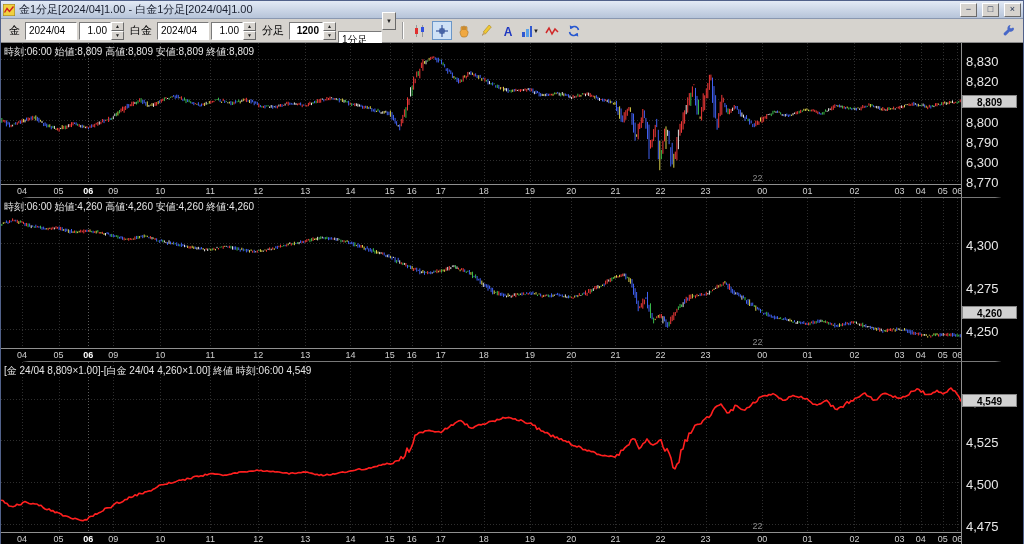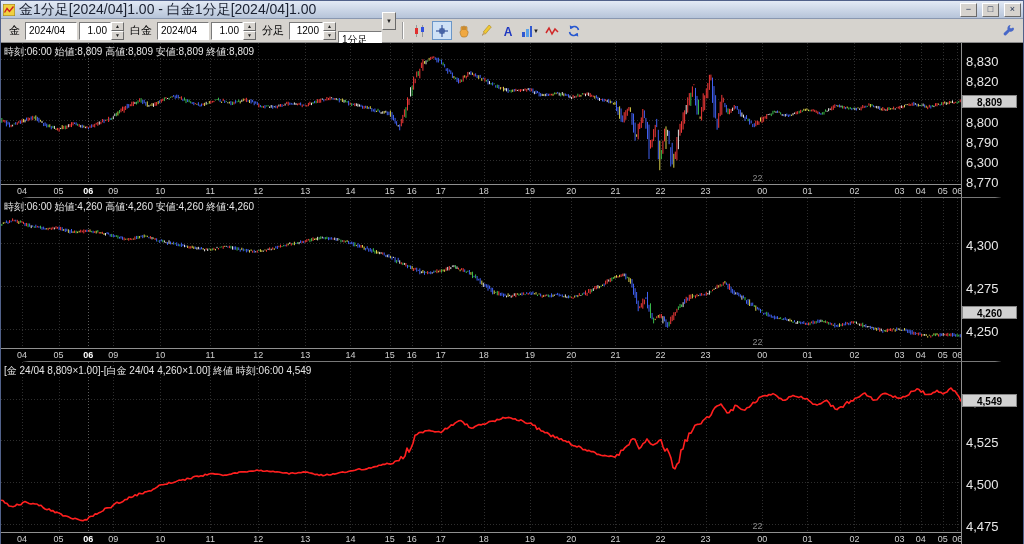--- a/index.html
+++ b/index.html
@@ -4,34 +4,34 @@
 <style>
   * { box-sizing: border-box; margin: 0; padding: 0; }
   html,body { width:1024px; height:544px; overflow:hidden; background:#000;
               font-family:"Liberation Sans","DejaVu Sans",sans-serif; }
   .window { width:1024px; height:544px; border:1px solid #51618a; display:flex; flex-direction:column; background:#000; }
 
   
   .titlebar { height:18px; flex:0 0 18px; display:flex; align-items:center; gap:4px; padding:0 2px;
               background:linear-gradient(#e3eaf5,#b6c4d9); border-bottom:1px solid #8a98b0; }
   .app-icon { width:12px; height:12px; flex:0 0 12px; }
-  .title-text { font-size:14px; color:#1a2030; white-space:nowrap; overflow:hidden; flex:1; }
+  .title-text { font-size:11px; color:#1a2030; white-space:nowrap; overflow:hidden; flex:1; }
   .win-btn { width:17px; height:14px; font-size:9px; line-height:11px; text-align:center; color:#20304f;
              background:#d6d3ce; border:1px solid; border-color:#ffffff #6a6a6a #6a6a6a #ffffff; cursor:default; }
   .win-btn + .win-btn { margin-left:1px; }
 
   
   .toolbar { height:24px; flex:0 0 24px; display:flex; align-items:center; gap:2px; padding:0 4px;
              background:#d6d3ce; border-bottom:1px solid #8a8a8a; }
   .tb-label { font-size:11px; color:#000; margin:0 3px 0 4px; white-space:nowrap; }
   .tb-field { height:18px; background:#fff; border:1px solid; border-color:#7a7a7a #ffffff #ffffff #7a7a7a;
               font-size:10px; color:#000; display:flex; align-items:center; padding:0 3px; white-space:nowrap; }
   .w-month { width:52px; }
   .w-mult  { width:32px; justify-content:flex-end; }
-  .w-count { width:34px; justify-content:flex-end; }
+  .w-count { width:34px; justify-content:flex-end;font-weight:bold; }
   .w-period{ width:44px;margin-top:19px; }
   .spin { display:flex; }
   .spin-btns { display:flex; flex-direction:column; width:13px; height:18px; }
   .spin-btn { flex:1 1 50%; font-size:5px; line-height:5px; display:flex; align-items:center; justify-content:center;
               color:#222; background:#d6d3ce; border:1px solid; border-color:#ffffff #6a6a6a #6a6a6a #ffffff; }
   .combo { display:flex; }
   .combo-btn { width:14px; height:18px; font-size:6px; display:flex; align-items:center; justify-content:center;
                color:#222; background:#d6d3ce; border:1px solid; border-color:#ffffff #6a6a6a #6a6a6a #ffffff; }
   .sep { width:2px; height:17px; border-left:1px solid #9a9a9a; border-right:1px solid #ffffff; margin:0 4px; }
   .icon-btn { width:20px; height:19px; display:flex; align-items:center; justify-content:center;

